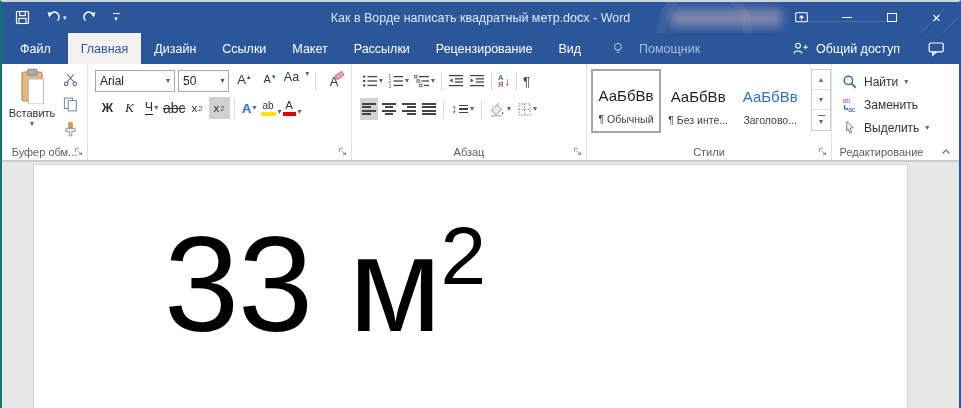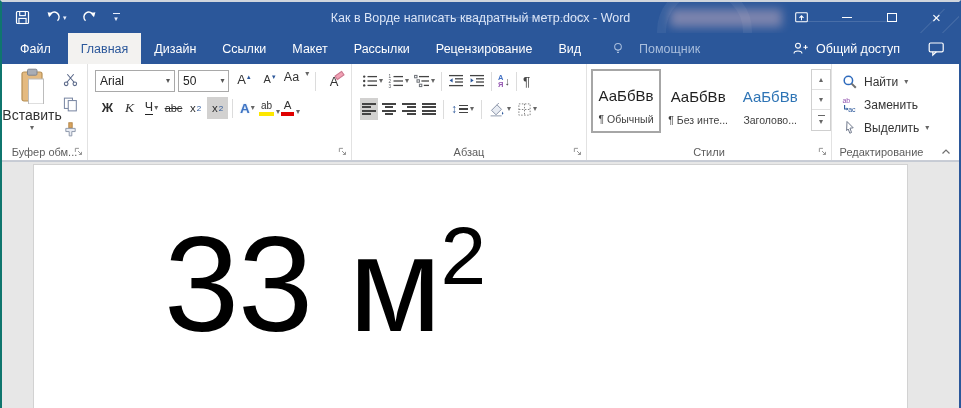--- a/index.html
+++ b/index.html
@@ -46,21 +46,21 @@
   
   .ribbon{position:relative;height:97px;background:#fff;border-bottom:1px solid #c9cdd6;display:flex}
   .group{position:relative;height:100%;border-right:1px solid #e2e2e2;flex:none}
   .glabel{position:absolute;bottom:2px;left:0;right:0;text-align:center;font-size:11px;color:#5d5d5d;white-space:nowrap}
   .launcher{position:absolute;bottom:4px;right:4px}
   .vsep{width:1px;height:19px;background:#dcdcdc;margin:0 3px;flex:none}
 
   
   .g-clip{width:86px}
   .paste-btn{position:absolute;left:6px;top:4px;width:48px;height:72px;display:flex;flex-direction:column;align-items:center;gap:1px}
-  .paste-btn .lbl{font-size:14px;color:#333;margin-top:2px}
+  .paste-btn .lbl{font-size:11px;color:#333;margin-top:2px}
   .clip-col{position:absolute;left:56px;top:5px;display:flex;flex-direction:column;gap:4px}
   .clip-col button{width:24px;height:21px;display:flex;align-items:center;justify-content:center}
 
   
   .g-font{width:264px}
   .frow1{display:flex;align-items:center;padding:6px 5px 0 7px;gap:3px}
   .combo{height:22px;border:1px solid #a9a9a9;background:#fff;display:flex;align-items:center;padding:0 4px;font-size:12px;color:#222}
   .combo .val{flex:1;overflow:hidden;white-space:nowrap}
   .combo-font{width:81px}
   .combo-size{width:52px}
@@ -71,21 +71,21 @@
   .tri.down{color:#2b579a}
   .case-btn{font-size:12.5px;color:#333;display:flex;align-items:flex-start;gap:6px;padding-top:0;height:22px}
   .clear-btn{position:relative;width:24px;height:22px;display:flex;align-items:center;justify-content:center;font-size:13px;color:#333}
   .eraser{position:absolute;right:2px;top:3px;width:9px;height:5px;background:#f2a0b4;border:1px solid #c97d92;transform:rotate(-35deg)}
   .frow2{display:flex;align-items:center;padding:5px 5px 0 9px;gap:1px}
   .tbtn{min-width:21px;height:22px;display:flex;align-items:center;justify-content:center;font-size:12.5px;color:#2e2e2e;gap:1px}
   .tbtn.on{background:#d2d1d0}
   .b-bold{font-weight:bold}
   .b-italic{font-family:"Liberation Serif",serif;font-style:italic;font-size:13.5px}
   .b-under .u{border-bottom:1.5px solid #222;line-height:1.05}
-  .b-strike{font-size:11px;text-decoration:line-through}
+  .b-strike{font-size:14px;text-decoration:line-through}
   .xsub,.xsup{font-size:11.5px}
   .xsub sub,.xsup sup{font-size:8px;color:#2b579a}
   .b-effects{color:#3f74c4;font-size:13.5px;font-weight:bold;text-shadow:0 0 2px #bcd4ef}
   .hl-btn,.fc-btn{display:flex;align-items:flex-end;gap:2px;height:22px;padding-bottom:3px}
   .hl-stack,.fc-stack{display:flex;flex-direction:column;align-items:center;line-height:1}
   .hl-stack .t{font-size:10px;color:#333}
   .hl-stack .bar{width:15px;height:4px;background:#fde700;margin-top:1px}
   .fc-stack .t{font-size:11.5px;color:#333}
   .fc-stack .bar{width:13px;height:4px;background:#e00000;margin-top:1px}
 

